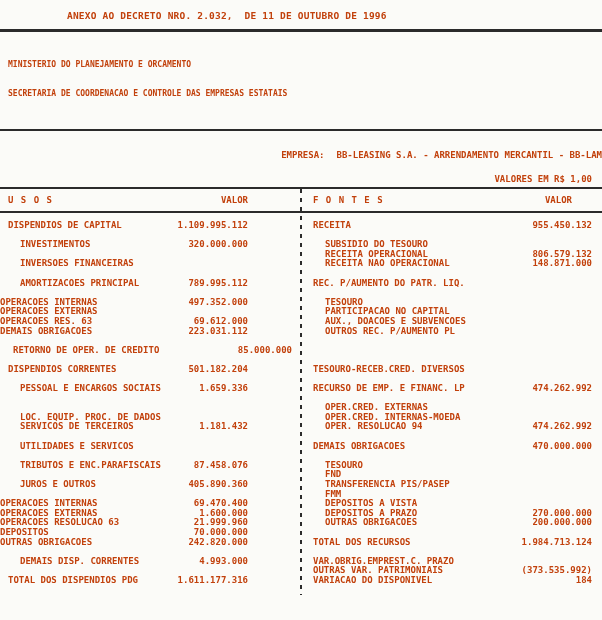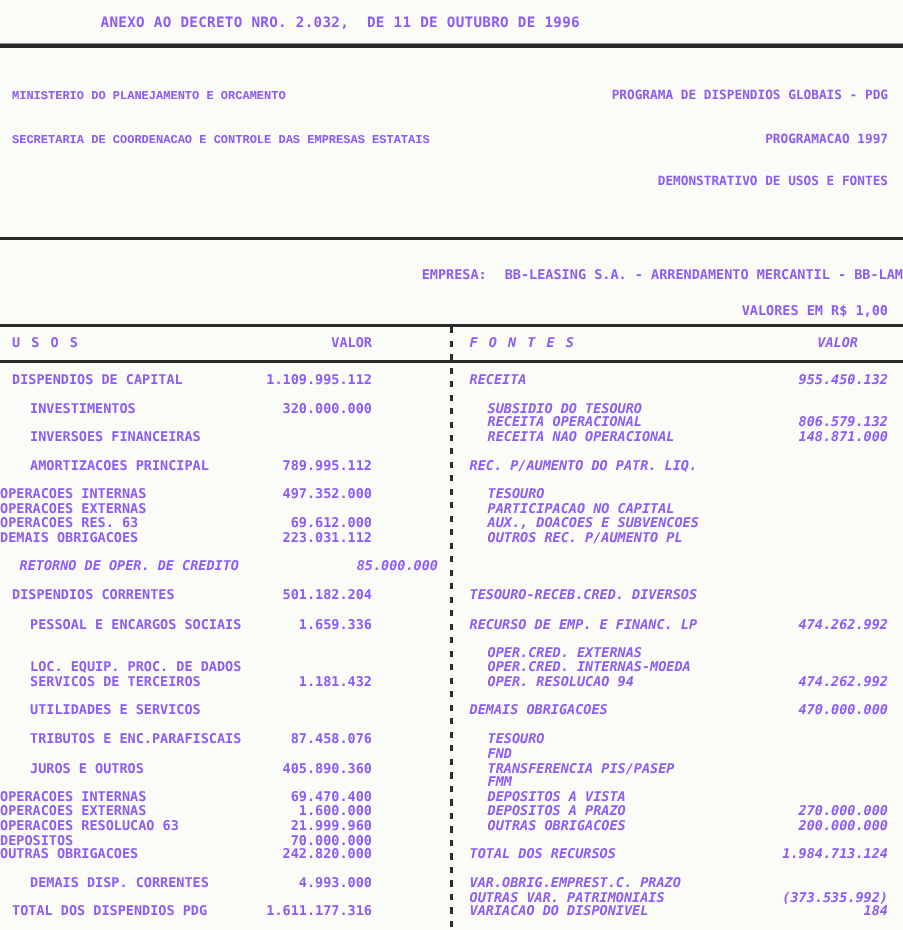--- a/index.html
+++ b/index.html
@@ -1,37 +1,37 @@
 <!DOCTYPE html>
 <html><head>
 <meta charset="utf-8">
 <style>
   html,body { margin:0; padding:0; background:#e8e8e4; }
   .page {
     width:602px; height:620px; margin:0 auto; background:#fbfbf8;
     font-family:"DejaVu Sans Mono","Liberation Mono",monospace;
-    font-weight:700; color:#8b5cf6; position:relative; overflow:hidden;
+    font-weight:700; color:#c2410c; position:relative; overflow:hidden;
     -webkit-font-smoothing:none;
   }
   .doc-title { padding:10px 0 0 67px; font-size:9.5px; letter-spacing:.2px; white-space:pre; }
   .rule { border-top:2px solid #2b2b2b; height:0; }
   .rule.thick { border-top-width:3px; }
   .rule.r1 { margin-top:8px; }
   .org-header { display:flex; justify-content:space-between; padding:9px 10px 12px 8px; }
-  .org-left { font-size:8px; line-height:9.5px; white-space:pre;font-family:Liberation Mono, monospace; }
+  .org-left { font-size:8px; line-height:9.5px; white-space:pre; }
   .org-right { font-size:8.5px; line-height:9.5px; text-align:right; white-space:pre; }
   .company-line { margin-top:9px; padding-left:8px; font-size:9px; white-space:pre;text-align:right; }
   .company-name { margin-left:12px; }
   .currency-note { margin-top:4px; padding-right:10px; text-align:right; font-size:9px; }
   .rule.r3 { margin-top:3px; }
   .table-area { position:relative; }
   .col-headers { display:flex; padding:6px 0; font-size:9px; }
   .col-headers .half { display:flex; justify-content:space-between; }
   .half.l { width:300px; }
-  .half.r { width:302px;font-style:italic; }
+  .half.r { width:302px; }
   .h-usos { padding-left:8px; letter-spacing:1px; }
   .h-valor-l { padding-right:52px; }
   .h-fontes { padding-left:13px; letter-spacing:1px; }
   .h-valor-r { padding-right:30px; }
   .rows { padding-top:8px; font-size:9px; }
   .row { display:flex; height:9.6px; line-height:9.6px; }
   .row .half { display:flex; justify-content:space-between; }
   .lbl { white-space:pre; }
   .val { white-space:pre; }
   .half.l .val { padding-right:52px; }
@@ -52,25 +52,20 @@
 <div class="page">
 
   <div class="doc-title">ANEXO AO DECRETO NRO. 2.032,  DE 11 DE OUTUBRO DE 1996</div>
   <div class="rule thick r1"></div>
 
   <div class="org-header">
     <div class="org-left">
       <div>MINISTERIO DO PLANEJAMENTO E ORCAMENTO</div>
       <div>SECRETARIA DE COORDENACAO E CONTROLE DAS EMPRESAS ESTATAIS</div>
     </div>
-    <div class="org-right">
-      <div>PROGRAMA DE DISPENDIOS GLOBAIS - PDG</div>
-      <div>PROGRAMACAO 1997</div>
-      <div>DEMONSTRATIVO DE USOS E FONTES</div>
-    </div>
   </div>
   <div class="rule"></div>
 
   <div class="company-line">
     <span>EMPRESA:</span><span class="company-name">BB-LEASING S.A. - ARRENDAMENTO MERCANTIL - BB-LAM</span>
   </div>
   <div class="currency-note">VALORES EM R$ 1,00</div>
   <div class="rule r3"></div>
 
   <div class="table-area">

